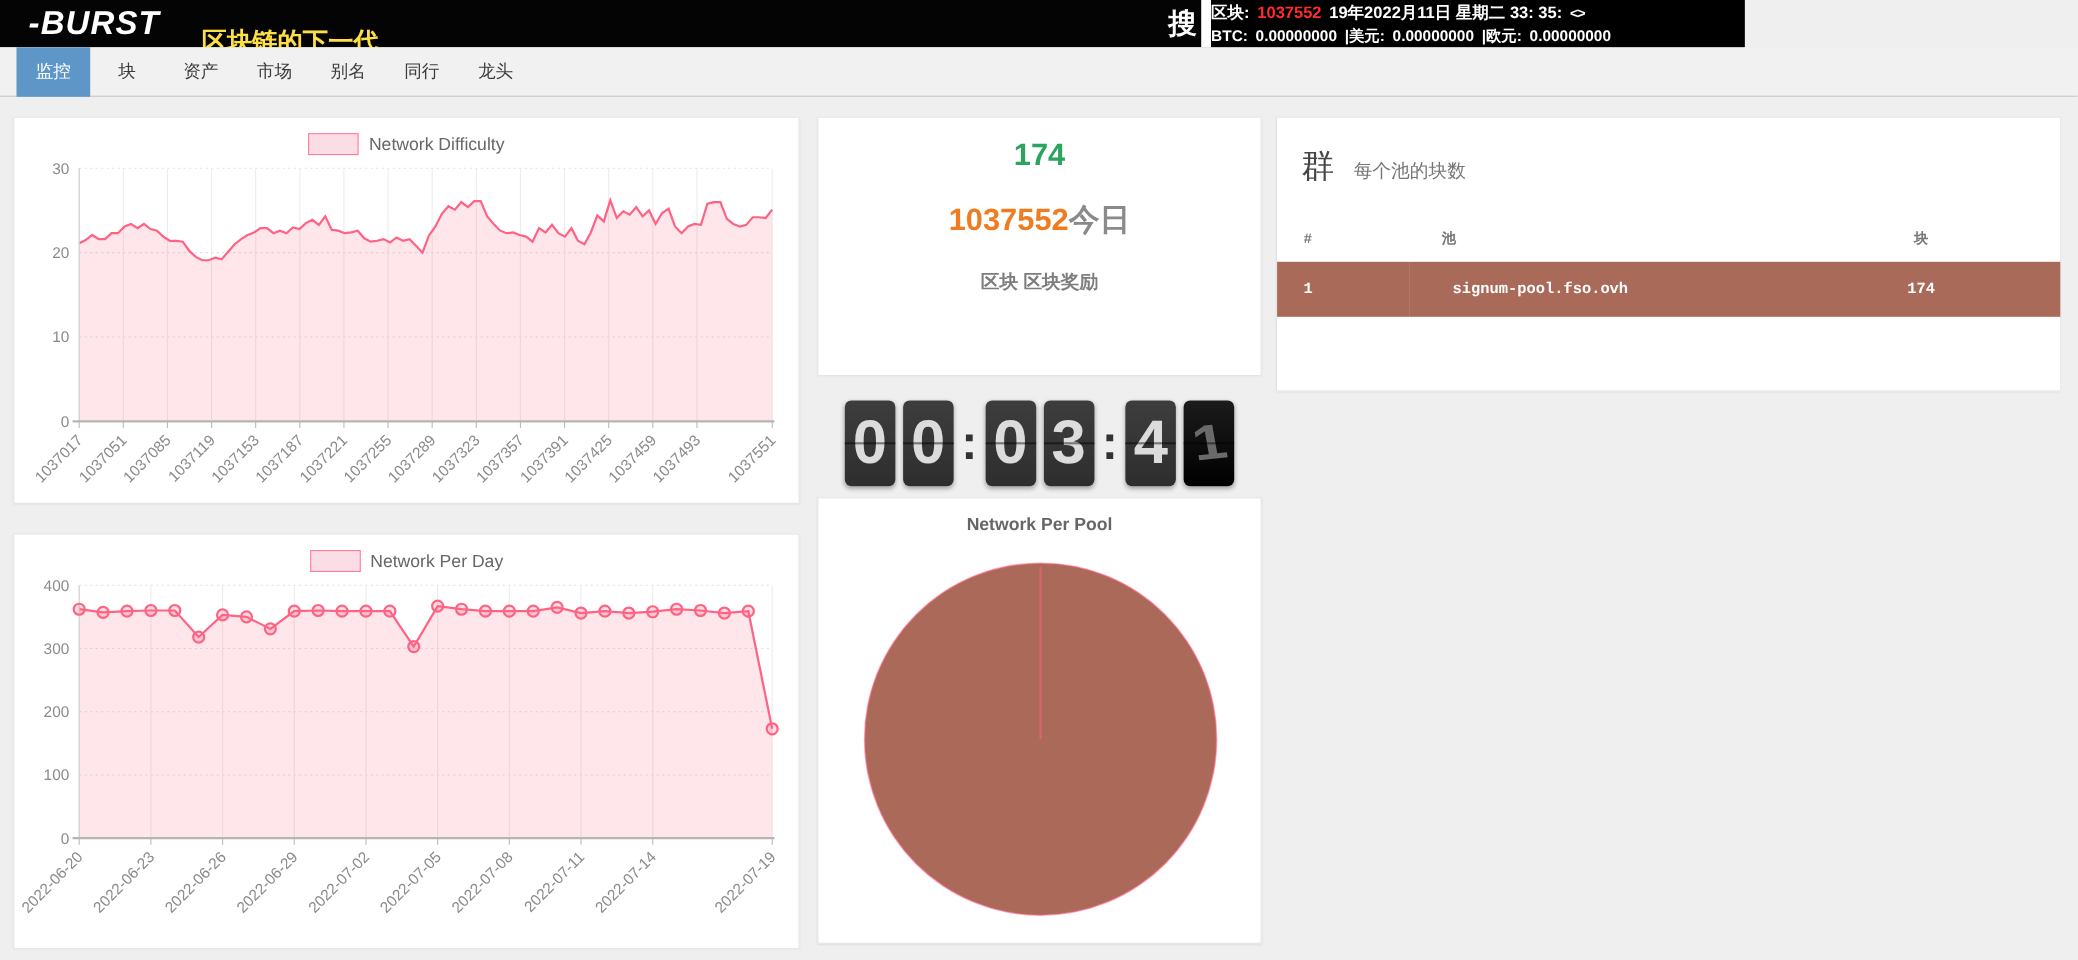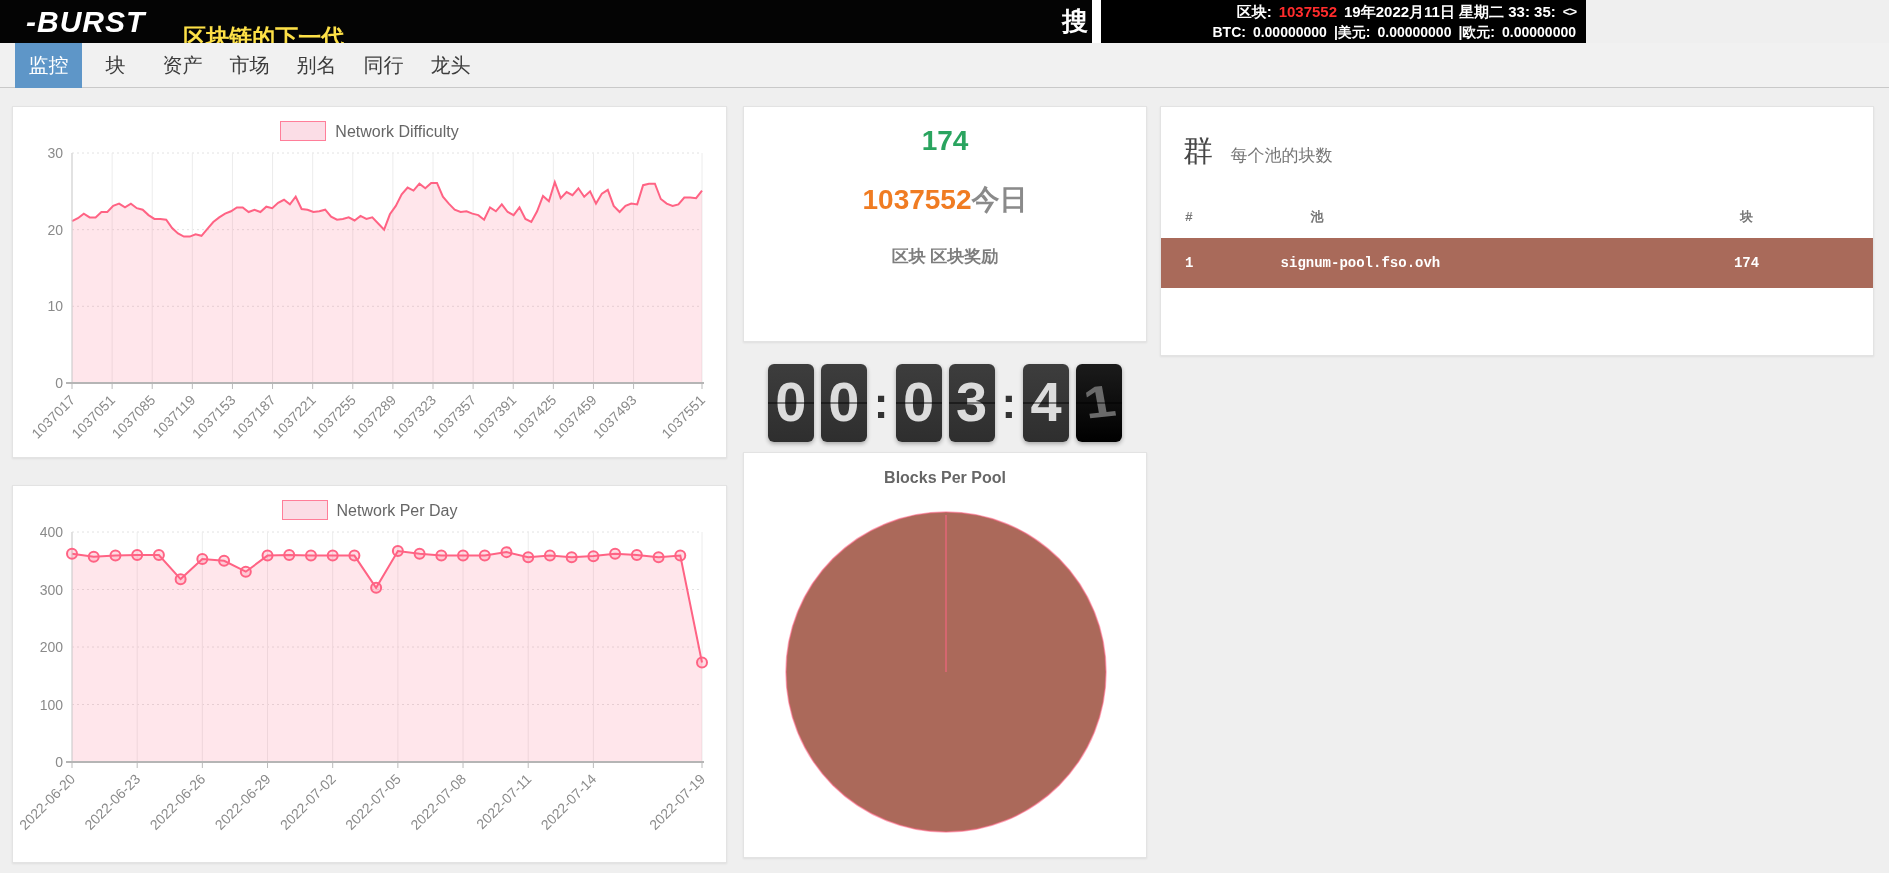--- a/index.html
+++ b/index.html
@@ -8,28 +8,28 @@
   #app { position:relative; width:1889px; height:873px; background:#efefef; overflow:hidden; }
 
   
   .header { position:absolute; left:0; top:0; width:1586px; height:43px; background:#040404; display:flex; align-items:center; }
   .logo { color:#fff; font-style:italic; font-weight:bold; font-size:30px; letter-spacing:1px; margin-left:26px; white-space:nowrap; }
   .site-title { color:#fde047; font-weight:bold; font-size:23px; margin-left:38px; white-space:nowrap;margin-top:32px; }
   .hdr-spacer { flex:1; }
   .search-label { color:#fff; font-size:26px; font-weight:bold; margin-right:4px; }
   .search-input { width:9px; height:43px; background:#fff; border:none; padding:0; }
   .info-box { width:485px; height:43px; background:#000; color:#fff; font-weight:bold; padding:2px 10px 0 0; }
-  .info-line { display:flex; justify-content:flex-end; align-items:center; gap:7px; font-size:15px; line-height:20px; white-space:nowrap; }
+  .info-line { display:flex; align-items:center; gap:7px; font-size:15px; line-height:20px; white-space:nowrap; }
   .info-line2 { font-size:14px; }
   .red { color:#ff2c2c; }
   .expand { font-size:13px; letter-spacing:-1px; cursor:pointer; }
 
   
   .nav { position:absolute; left:0; top:43px; width:1889px; height:45px; background:#f1f1f1; border-bottom:1px solid #c9c9c9; display:flex; padding-left:15px; }
-  .tab { width:67px; height:45px; line-height:45px; text-align:center; font-size:20px; color:#3c3c3c; cursor:pointer; }
+  .tab { width:67px; height:45px; line-height:45px; text-align:center; font-size:16px; color:#3c3c3c; cursor:pointer; }
   .tab.active { background:#5e96c8; color:#fff; }
 
   
   .card { position:absolute; background:#fff; border:1px solid #e3e3e3; box-shadow:0 1px 2px rgba(0,0,0,0.07); }
   .card-chart1 { left:12px; top:106px; width:715px; height:352px; }
   .card-chart2 { left:12px; top:485px; width:715px; height:378px; }
   .card-stats  { left:743px; top:106px; width:404px; height:236px; text-align:center; }
   .card-pie    { left:743px; top:452px; width:404px; height:406px; }
   .card-pools  { left:1160px; top:106px; width:714px; height:250px;font-family:Liberation Mono, monospace; }
 
@@ -61,21 +61,21 @@
   .pools-head { padding:24px 0 0 22px; }
   .pools-title-main { font-size:30px; color:#464646; }
   .pools-title-sub { font-size:17px; color:#767676; margin-left:8px; }
   .pools-table { width:100%; border-collapse:collapse; margin-top:24px; }
   .pools-table th { font-size:13px; font-weight:bold; color:#777; height:42px; }
   .pools-table th:nth-child(1) { width:120px; text-align:left; padding-left:24px; }
   .pools-table th:nth-child(2) { width:340px; text-align:left; padding-left:30px; }
   .pools-table th:nth-child(3) { width:254px; text-align:center; }
   .pools-table td { height:50px; background:#a96a5a; color:#fff; font-weight:bold; font-size:14px; }
   .pools-table td:nth-child(1) { padding-left:24px; }
-  .pools-table td:nth-child(2) { padding-right:100px; }
+  .pools-table td:nth-child(2) { text-align:center; padding-right:100px; }
   .pools-table td:nth-child(3) { text-align:center; }
 </style>
 </head>
 <body>
 
 <div id="app">
 
   <div class="header">
     <div class="logo">-BURST</div>
     <div class="site-title">区块链的下一代</div>
@@ -273,21 +273,21 @@
     <div class="tile">0</div>
     <div class="colon">:</div>
     <div class="tile">0</div>
     <div class="tile">3</div>
     <div class="colon">:</div>
     <div class="tile">4</div>
     <div class="tile flip"><span>1</span></div>
   </div>
 
   <div class="card card-pie">
-    <div class="pie-title">Blocks Per Pool</div>
+    <div class="pie-title">Network Per Pool</div>
     <svg id="pie" width="404" height="356" style="display:block;">
         <circle cx="202" cy="185" r="160" fill="#ab695a" stroke="rgba(255,99,132,0.55)" stroke-width="1.5"></circle>
         <line x1="202" x2="202" y1="28" y2="185" stroke="rgba(255,99,132,0.5)" stroke-width="2"></line>
       </svg>
   </div>
 
   <div class="card card-pools">
     <div class="pools-head">
       <span class="pools-title-main">群</span>
       <span class="pools-title-sub">每个池的块数</span>

